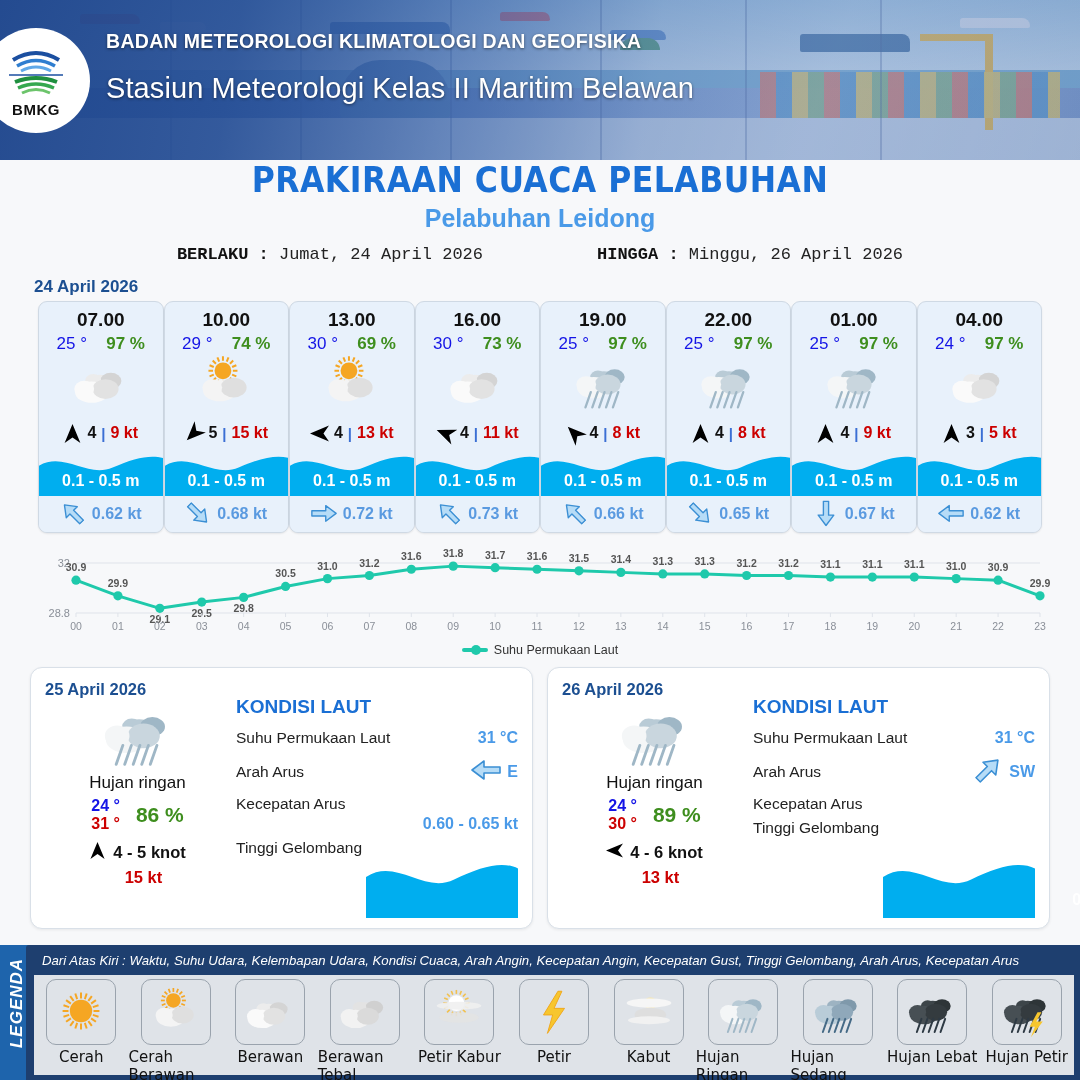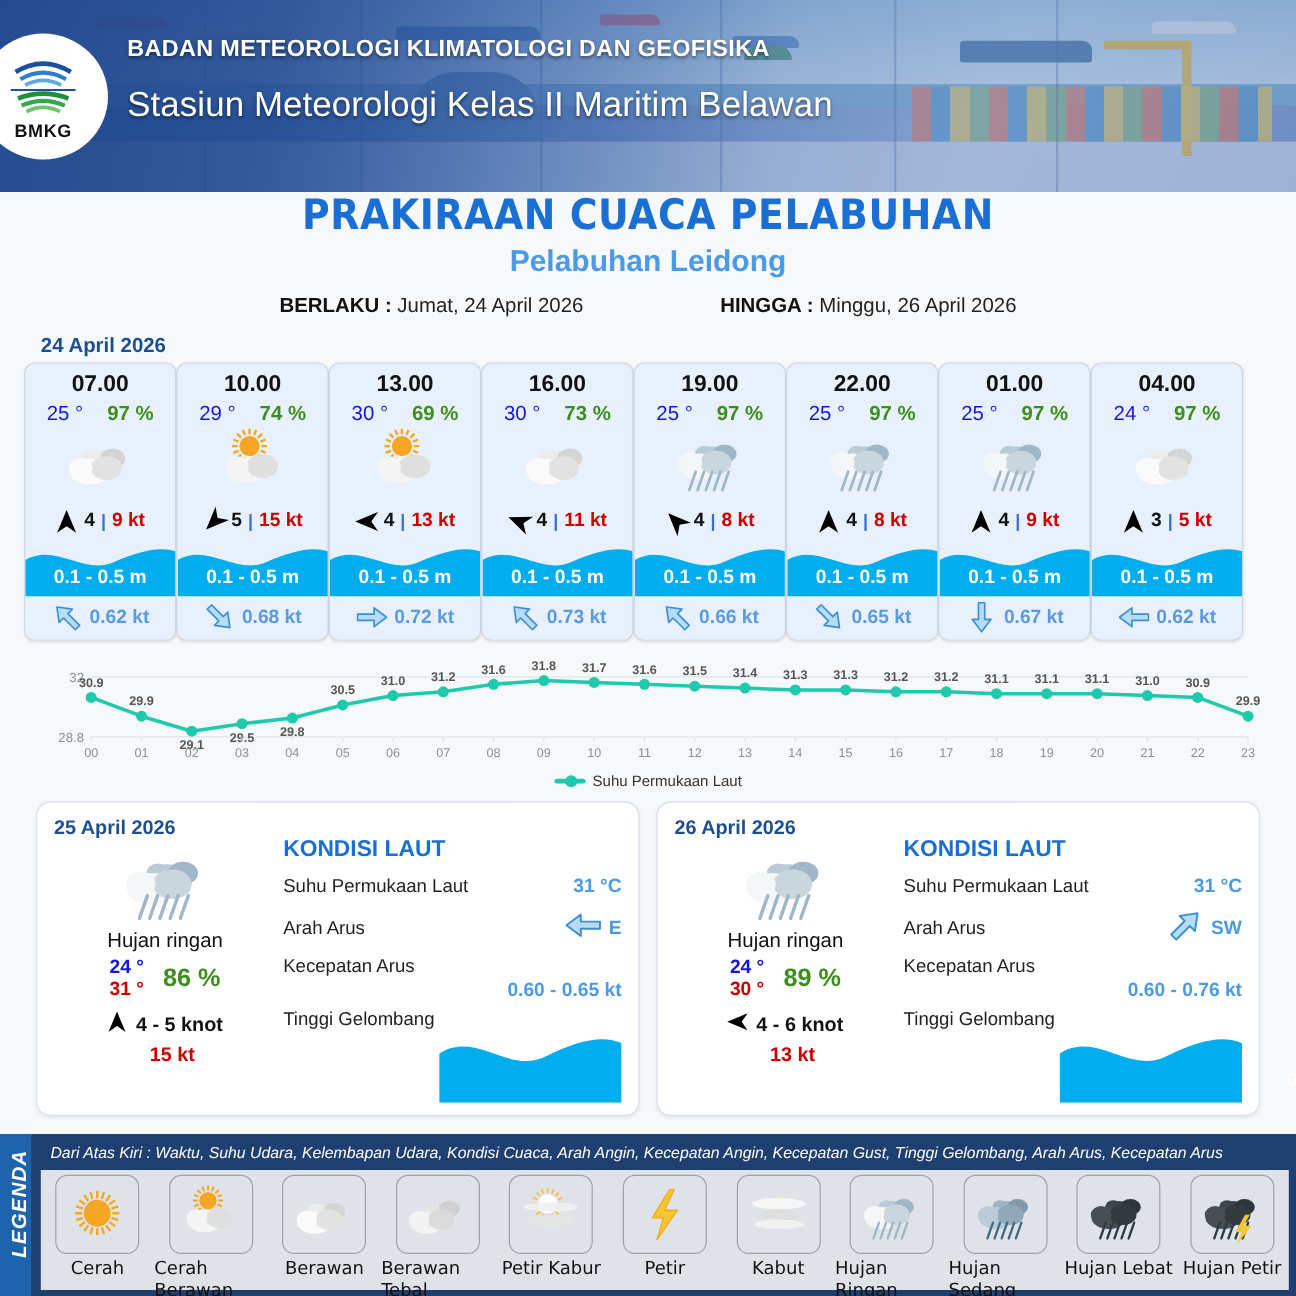--- a/index.html
+++ b/index.html
@@ -40,27 +40,27 @@
   .hdr-text { position:absolute; left:106px; top:30px; z-index:4; text-shadow:0 1px 3px rgba(0,0,0,.5); }
   .hdr-line1 { color:#fff; font-size:19.5px; font-weight:bold; letter-spacing:.3px; }
   .hdr-line2 { color:#fff; font-size:29px; font-weight:normal; letter-spacing:.1px; margin-top:19px; }
   .hdr-line3 { color:#fff; font-size:15.5px; margin-top:7px; letter-spacing:.1px; }
 
   
   .title-wrap { text-align:center; }
   .title-main { color:#1a6fd4; font-size:35px; font-weight:bold; letter-spacing:.5px;
                 font-family:"DejaVu Sans", sans-serif; font-stretch:condensed; }
   .title-sub { color:#4a9ae8; font-size:25px; font-weight:bold; margin-top:4px; }
-  .period-row { margin-top:12px; display:flex; justify-content:center; gap:114px; font-size:17px; }
+  .period-row { margin-top:12px; display:flex; justify-content:center; gap:114px; font-size:17px;font-family:Liberation Mono, monospace; }
   .period-lbl { font-weight:bold; color:#111; }
   .period-val { color:#222; }
 
   
   .date-label { color:#1c4f91; font-weight:bold; font-size:17px; margin:13px 0 4px 34px; }
-  .cards { display:flex; gap:0; padding:0 20px; }
+  .cards { display:flex; gap:0; padding:0 38px; }
   .card {
     width:127px; background:#e8f1fb; border:1px solid #cfd9e4;
     border-radius:9px; overflow:hidden; position:relative;
     box-shadow:0 1px 2px rgba(0,0,0,.08);
   }
   .c-time { text-align:center; font-size:19px; font-weight:bold; color:#111; padding-top:7px; }
   .c-th { display:flex; justify-content:space-around; align-items:baseline; padding:3px 8px 0; }
   .c-temp { color:#1414e6; font-size:17px; font-weight:normal; }
   .c-hum { color:#3e8e1e; font-size:17px; font-weight:bold; }
   .c-icon { height:62px; display:flex; align-items:center; justify-content:center; }
@@ -800,21 +800,20 @@
        <span class="d-curdir">
          <span><svg viewBox="0 0 30 24" width="30" height="24" style="transform:rotate(315deg)">
     <path d="M1 9 L17 9 L17 3 L29 12 L17 21 L17 15 L1 15 Z" fill="#b6dcf7" stroke="#3b8fd4" stroke-width="1.6" stroke-linejoin="round"></path>
               </svg></span>
          <span class="d-val">SW</span>
        </span>
      </div>
      <div class="d-row" style="margin-top:9px">
        <span>Kecepatan Arus</span>
      </div>
-     <div class="d-speed">0.60  - 0.76 kt</div>
      <div class="d-row" style="margin-top:6px">
        <span>Tinggi Gelombang</span>
      </div>
      <div class="d-wave">
        <svg width="152" height="62" viewBox="0 0 152 62" preserveAspectRatio="none">
   <path d="M0 21.080000000000002 C 30.400000000000002 1.24, 57.76 38.44, 88.16 23.56
      C 115.52 9.92, 136.8 4.96, 152 12.4 L 152 62 L 0 62 Z" fill="#00aeef"></path>
           </svg>
        <span>0.1 - 0.5 m</span>
      </div>

